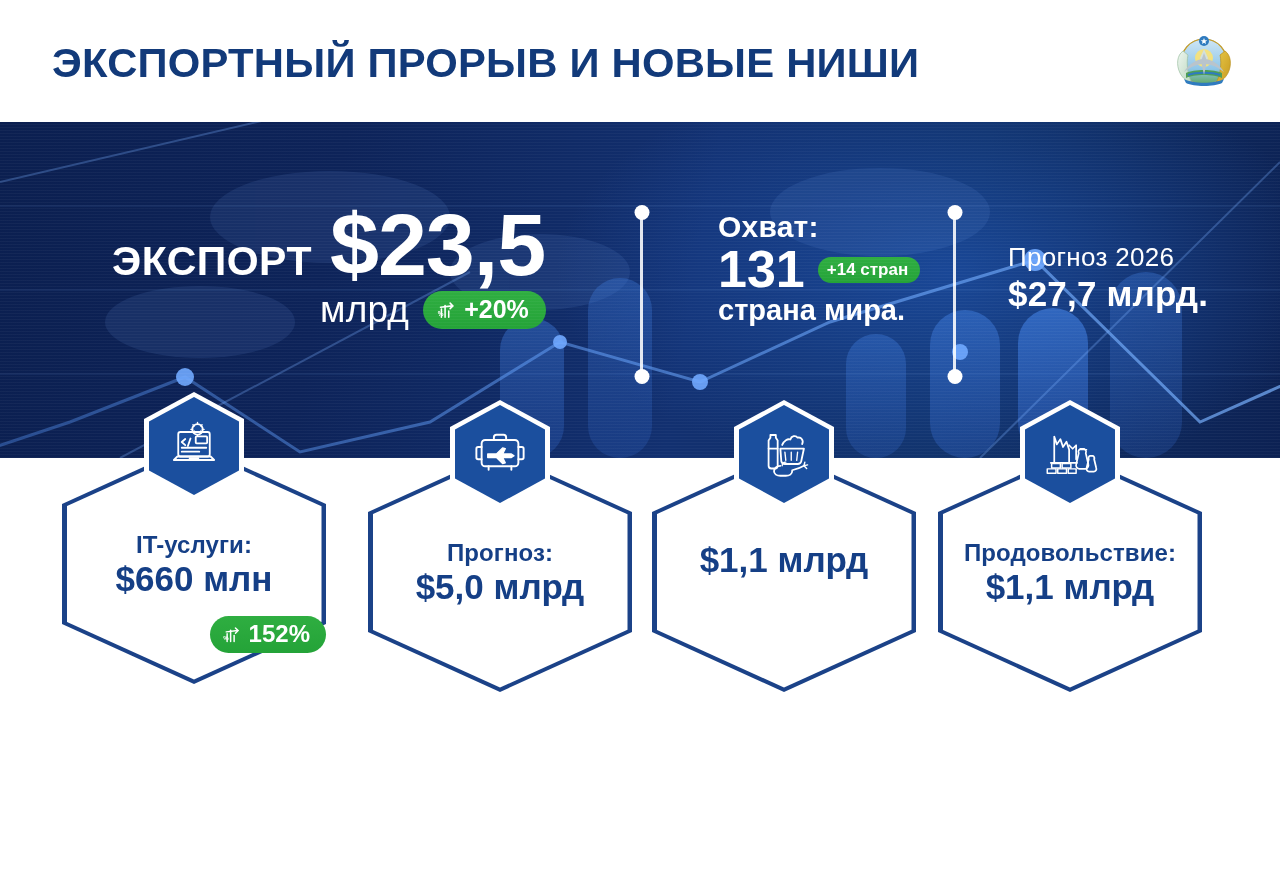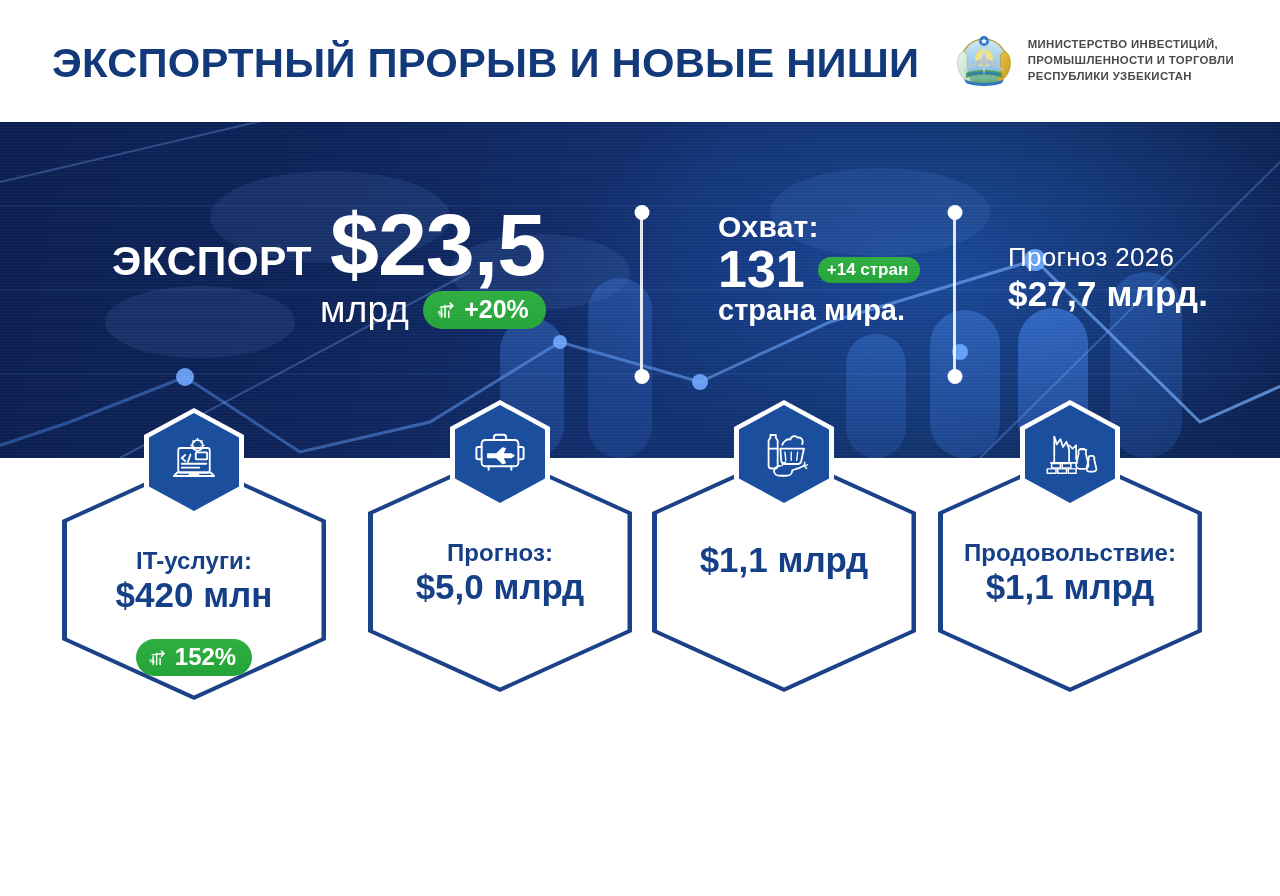--- a/index.html
+++ b/index.html
@@ -109,21 +109,21 @@
     position:absolute;left:87px;top:5px;width:90px;height:98px;
     background:#1b4f9e;
     clip-path:polygon(50% 0%,100% 25%,100% 75%,50% 100%,0% 75%,0% 25%);
     display:flex;align-items:center;justify-content:center;
   }
   .card-text{
     position:absolute;left:0;top:140px;width:264px;text-align:center;color:#153f86;
   }
   .card-label{font-size:24px;font-weight:bold;letter-spacing:.1px;line-height:1.12;white-space:nowrap;}
   .card-value{font-size:35px;font-weight:bold;line-height:1.15;margin-top:0px;white-space:nowrap;}
-  .card-badge-wrap{margin-top:24px;display:flex;justify-content:center;}
+  .card-badge-wrap{margin-top:17px;display:flex;justify-content:flex-end;}
 </style>
 </head>
 <body>
 
 <div class="page">
 
   <div class="header">
     <div class="page-title">ЭКСПОРТНЫЙ ПРОРЫВ И НОВЫЕ НИШИ</div>
 
     <div class="brand">
@@ -156,25 +156,20 @@
           <path d="M14 44 C22 41 38 41 46 44" stroke="#2f7bbf" stroke-width="2" fill="none"></path>
           <g fill="#b9c4cc">
             <path d="M30 22 L33 30 L30 44 L27 30 Z"></path>
             <path d="M30 28 C22 28 14 34 10 41 C18 35 24 33 30 33 C36 33 42 35 50 41 C46 34 38 28 30 28 Z"></path>
           </g>
           <circle cx="30" cy="10" r="5" fill="#2f7bbf"></circle>
           <polygon points="30,7 30.9,9.3 33.3,9.3 31.4,10.8 32.1,13.1 30,11.7 27.9,13.1 28.6,10.8 26.7,9.3 29.1,9.3" fill="#ffffff"></polygon>
           <path d="M10 48 C20 53 40 53 50 48 L48 52 C40 56 20 56 12 52 Z" fill="#2f7bbf"></path>
         </svg>
       </div>
-      <div class="brand-text">
-        <div>МИНИСТЕРСТВО ИНВЕСТИЦИЙ,</div>
-        <div>ПРОМЫШЛЕННОСТИ И ТОРГОВЛИ</div>
-        <div>РЕСПУБЛИКИ УЗБЕКИСТАН</div>
-      </div>
     </div>
   </div>
 
   <div class="banner">
     <svg class="bnr-svg" viewBox="0 0 1280 336">
       <defs>
         <linearGradient id="barg" x1="0" y1="0" x2="0" y2="1">
           <stop offset="0%" stop-color="#3f7ee0" stop-opacity=".75"></stop>
           <stop offset="100%" stop-color="#2f63c4" stop-opacity=".55"></stop>
         </linearGradient>
@@ -268,21 +263,21 @@
     </div>
 
     <div class="stat-forecast">
       <div class="fc-label">Прогноз 2026</div>
       <div class="fc-val">$27,7 млрд.</div>
     </div>
   </div>
 
   <div class="cards">
 
-    <div class="card" style="left:62px;top:408px;">
+    <div class="card" style="left:62px;top:392px;">
       <div class="hex-shadow"></div>
       <div class="hex-outline"></div>
       <div class="hex-inner"></div>
       <div class="hex-icon-ring"></div>
       <div class="hex-icon">
         <svg width="56" height="56" viewBox="0 0 64 64" fill="none" stroke="#fff" stroke-width="2.1" stroke-linecap="round" stroke-linejoin="round">
           <circle cx="36" cy="13" r="6"></circle>
           <g stroke-width="1.6">
             <path d="M36 5v2M36 19v2M28.5 13h2M41.5 13h2M30.8 7.8l1.4 1.4M39.8 14.8l1.4 1.4M41.2 7.8l-1.4 1.4M32.2 14.8l-1.4 1.4"></path>
           </g>
@@ -290,21 +285,21 @@
           <path d="M22 24l-4 3.5 4 3.5"></path>
           <path d="M28 23.5l-3 8.5"></path>
           <rect x="34" y="21" width="13" height="8" rx="1"></rect>
           <path d="M18 34h28M18 38.5h20"></path>
           <path d="M9 48h46l-4-4H13z"></path>
           <path d="M27 46h10"></path>
         </svg>
       </div>
       <div class="card-text">
         <div class="card-label">IT-услуги:</div>
-        <div class="card-value">$420 млн</div>
+        <div class="card-value">$660 млн</div>
         <div class="card-badge-wrap">
           <span class="badge cell">
             <svg width="21" height="21" viewBox="0 0 24 24">
               <g stroke="#ffffff" stroke-width="1.7" fill="none" stroke-linecap="round">
                 <path d="M7 20 L7 11"></path>
                   <path d="M11 20 L11 7"></path>
                   <path d="M15 20 L15 13"></path>
                 <path d="M16.5 4.5 L19.5 7.5 L16.5 10.5"></path>
                   <path d="M6 9 L19 7.5"></path>
               </g>

